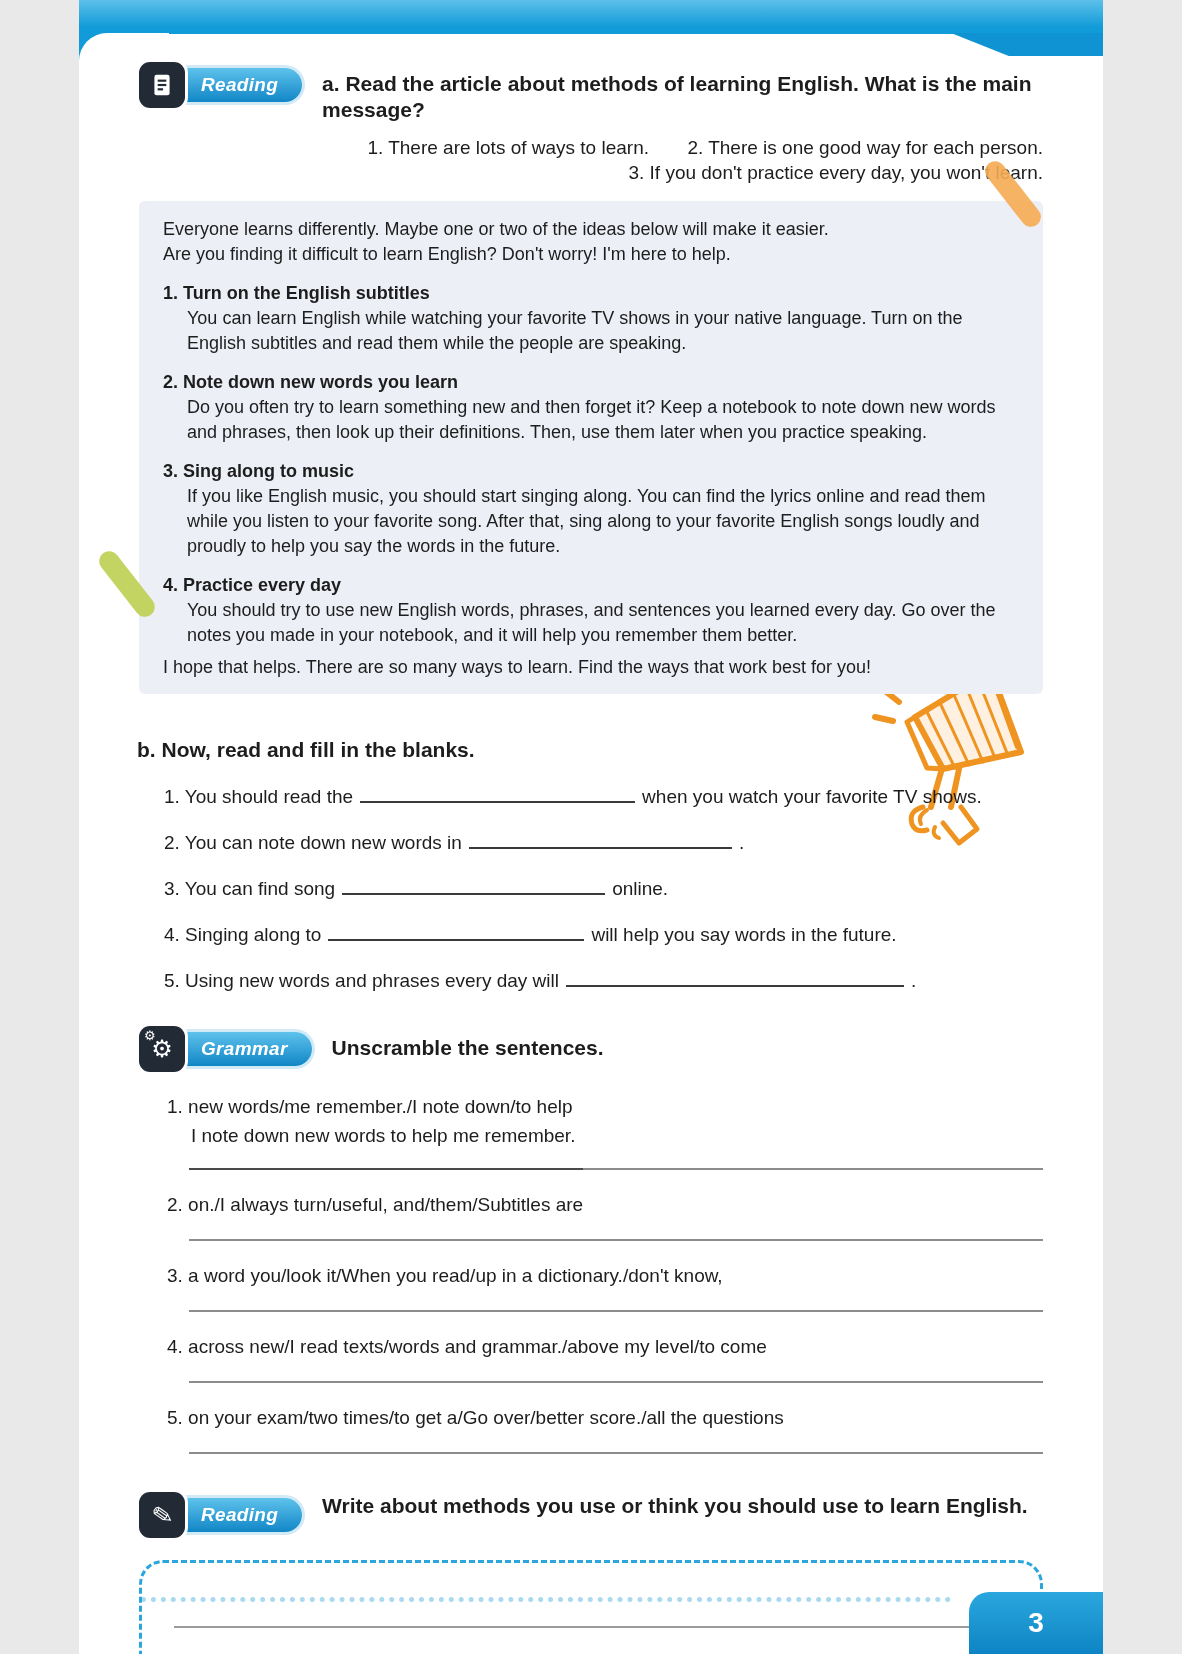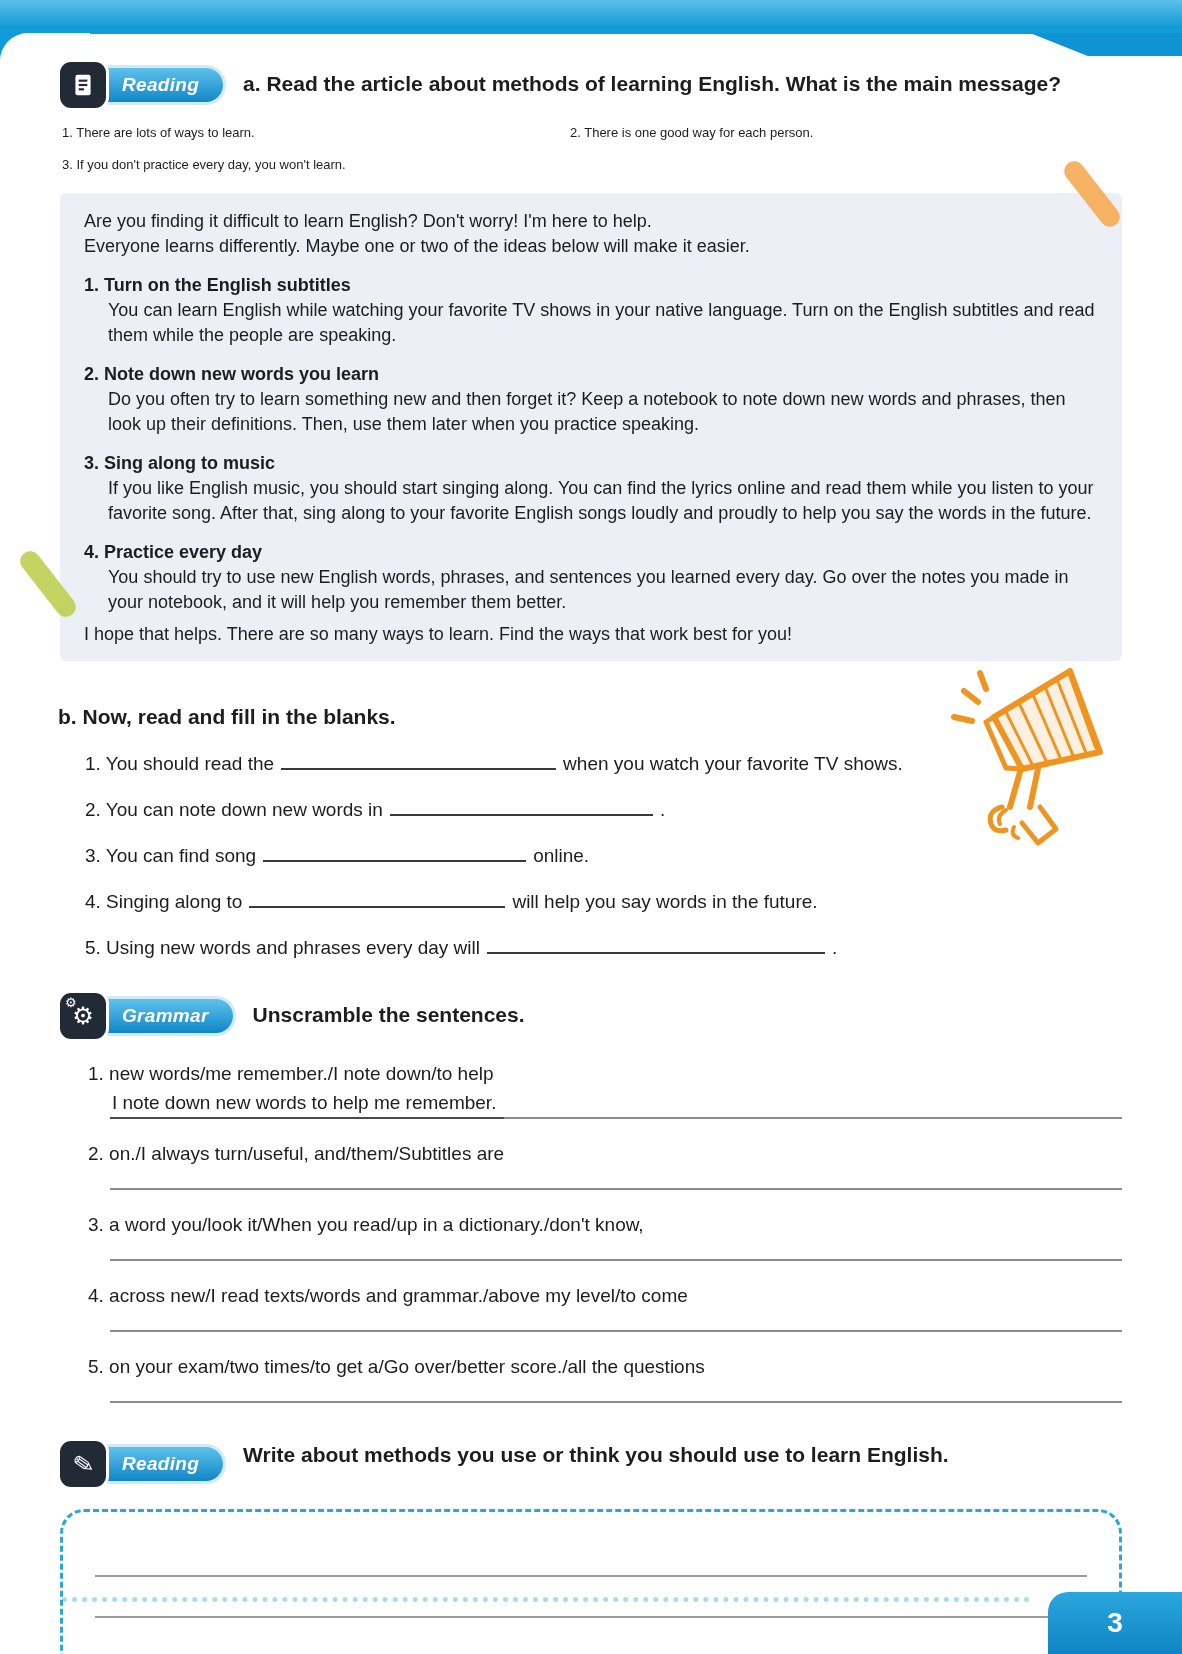--- a/index.html
+++ b/index.html
@@ -1,18 +1,18 @@
 <!DOCTYPE html>
 <html><head>
 <meta charset="utf-8">
 <style>
   * { margin:0; padding:0; box-sizing:border-box; }
   html,body { background:#e9e9e9; }
   body { font-family:"Liberation Sans", sans-serif; }
-  .page { position:relative; width:1182px; height:1654px; background:#ffffff; overflow:hidden; color:#1d1d1d; margin:0 auto; }
+  .page { position:relative; width:1024px; height:1654px; background:#ffffff; overflow:hidden; color:#1d1d1d; margin:0 auto; }
 
   
   .top-band { position:absolute; top:0; left:0; width:100%; height:34px;
     background:linear-gradient(180deg,#5cc0ea 0%,#119bd8 80%); z-index:1; }
   .top-corner-fill { position:absolute; top:33px; left:0; width:60px; height:40px; background:#119bd8; z-index:1; }
   .top-corner-mask { position:absolute; top:33px; left:0; width:90px; height:60px; background:#fff; border-top-left-radius:28px; z-index:2; }
   .top-tab { position:absolute; top:33px; right:0; width:152px; height:23px; background:#0f93d2; z-index:2;
     clip-path:polygon(0% 0%, 100% 0%, 100% 100%, 38% 100%); }
 
   .content { position:absolute; top:34px; left:0; right:0; z-index:3; }
@@ -26,21 +26,21 @@
     background:linear-gradient(180deg,#5ec2ec 0%,#1186c6 100%); border-radius:17px;
     color:#fff; font-weight:bold; font-style:italic; font-size:19px; letter-spacing:.3px;
     box-shadow:0 0 0 3px #d2e9f6; white-space:nowrap; }
   .gear-big { font-size:24px; color:#fff; line-height:1; }
   .gear-small { position:absolute; top:3px; left:5px; font-size:13px; color:#fff; line-height:1; }
   .pencil { font-size:25px; color:#fff; line-height:1; transform:rotate(-10deg); }
   .sec-title { font-size:21px; font-weight:bold; line-height:26px; padding-top:9px; }
   .sec-title.two-line { padding-top:0; line-height:28px; }
 
   
-  .options { display:grid; grid-template-columns:508px 1fr; row-gap:7px; margin:12px 60px 0 62px; font-size:13px; line-height:25px; }
+  .options { display:grid; grid-template-columns:508px 1fr; margin:12px 60px 0 62px; font-size:19px; line-height:25px;text-align:right; }
   .opt2 { grid-column:2; }
   .opt3 { grid-column:1 / span 2; }
 
   
   .article-box { position:relative; margin:16px 60px 0 60px; background:#edeff6; border-radius:6px;
     padding:16px 26px 14px 24px; font-size:18px; line-height:25px; }
   .article-box p.intro { margin:0; }
   .article-item h3 { font-size:18px; font-weight:bold; margin-top:14px; }
   .article-item p { margin-left:24px; }
   .article-box p.outro { margin-top:7px; }
@@ -56,21 +56,21 @@
   .blank { display:inline-block; border-bottom:2px solid #3a3a3a; height:16px; margin:0 7px; vertical-align:baseline; }
   .b1 { width:275px; } .b2 { width:263px; } .b3 { width:263px; } .b4 { width:256px; } .b5 { width:338px; }
 
   .megaphone { position:absolute; top:655px; right:62px; z-index:2; }
 
   
   .g-items { margin:10px 60px 0 88px; font-size:19px; line-height:25px; }
   .g-item { margin-top:22px; }
   .g-answer { display:flex; align-items:flex-end; margin:22px 0 0 22px; }
   .g-answer.with-text { margin-top:4px; }
-  .g-answer-text { border-bottom:2px solid #4a4a4a; padding:0 8px 2px 2px; white-space:nowrap; }
+  .g-answer-text { border-bottom:2px solid #4a4a4a; padding:0 8px 20px 2px; white-space:nowrap; }
   .g-fill { flex:1; border-bottom:2px solid #8c8c8c; height:1px; }
 
   
   .writing-box { margin:22px 60px 0 60px; height:286px; border:3px dashed #2aa6dd; border-radius:24px; padding:24px 32px 0 32px; }
   .w-line { height:41px; border-bottom:2px solid #9b9b9b; }
 
   
   .footer-dots { position:absolute; left:62px; right:152px; bottom:52px; border-bottom:5px dotted #a9daf0; z-index:1; }
   .footer-corner { position:absolute; right:0; bottom:0; width:134px; height:62px;
     background:linear-gradient(180deg,#2ba7de 0%,#0e84c4 100%); border-top-left-radius:20px;
@@ -106,22 +106,22 @@
       <div class="sec-title">a. Read the article about methods of learning English. What is the main message?</div>
     </div>
 
     <div class="options">
       <div class="opt1">1. There are lots of ways to learn.</div>
       <div class="opt2">2. There is one good way for each person.</div>
       <div class="opt3">3. If you don't practice every day, you won't learn.</div>
     </div>
 
     <div class="article-box">
+      <p class="intro">Everyone learns differently. Maybe one or two of the ideas below will make it easier.</p>
       <p class="intro">Are you finding it difficult to learn English? Don't worry! I'm here to help.</p>
-      <p class="intro">Everyone learns differently. Maybe one or two of the ideas below will make it easier.</p>
 
       <div class="article-item">
         <h3>1. Turn on the English subtitles</h3>
         <p>You can learn English while watching your favorite TV shows in your native language. Turn on the English subtitles and read them while the people are speaking.</p>
       </div>
       <div class="article-item">
         <h3>2. Note down new words you learn</h3>
         <p>Do you often try to learn something new and then forget it? Keep a notebook to note down new words and phrases, then look up their definitions. Then, use them later when you practice speaking.</p>
       </div>
       <div class="article-item">

